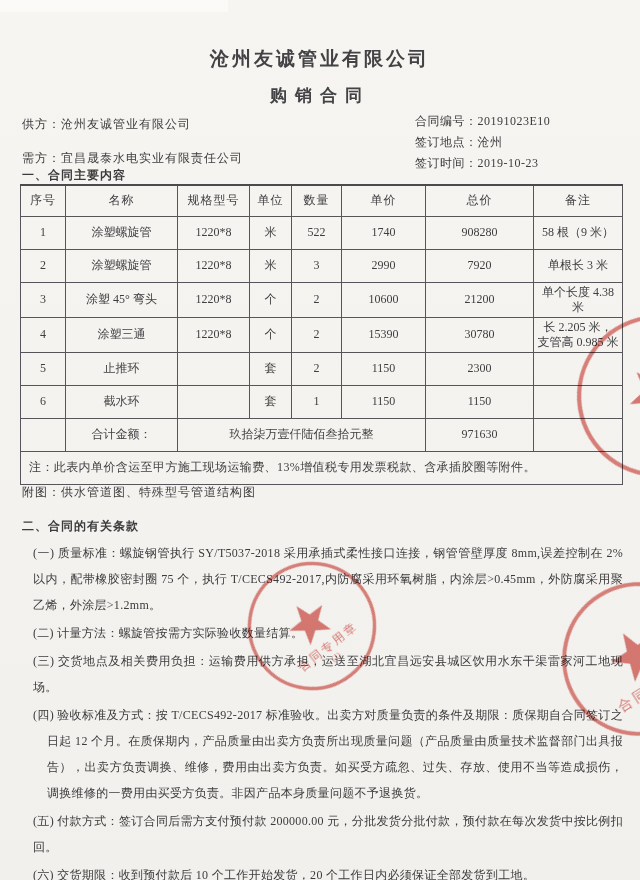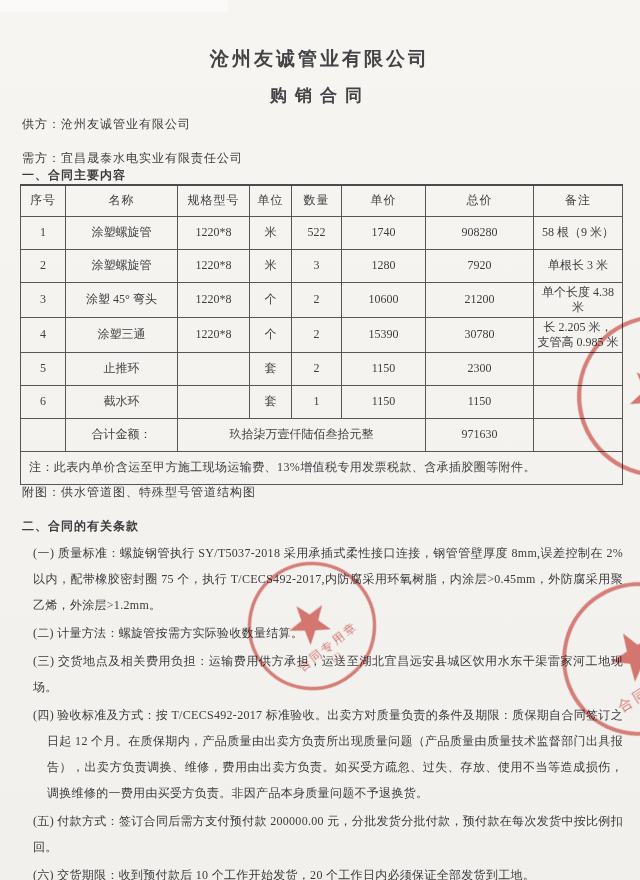--- a/index.html
+++ b/index.html
@@ -57,20 +57,25 @@
 
 <div class="page">
   <div class="scan-strip"></div>
 
   <div class="company-title">沧州友诚管业有限公司</div>
   <div class="doc-title">购销合同</div>
 
   <div class="party-line supplier-line"><span>供方：</span><span>沧州友诚管业有限公司</span></div>
   <div class="party-line buyer-line"><span>需方：</span><span>宜昌晟泰水电实业有限责任公司</span></div>
 
+  <div class="meta">
+    <div><span>合同编号：</span><span>20191023E10</span></div>
+    <div><span>签订地点：</span><span>沧州</span></div>
+    <div><span>签订时间：</span><span>2019-10-23</span></div>
+  </div>
 
   <div class="sec-heading sec1-heading">一、合同主要内容</div>
 
   <table class="items-table">
     <colgroup>
       <col style="width:45px">
         <col style="width:112px">
         <col style="width:72px">
         <col style="width:42px">
       <col style="width:50px">
@@ -100,21 +105,21 @@
         <td>1740</td>
         <td>908280</td>
         <td class="col-remark">58 根（9 米）</td>
       </tr>
       <tr>
         <td>2</td>
         <td>涂塑螺旋管</td>
         <td>1220*8</td>
         <td>米</td>
         <td>3</td>
-        <td>1280</td>
+        <td>2990</td>
         <td>7920</td>
         <td class="col-remark">单根长 3 米</td>
       </tr>
       <tr>
         <td>3</td>
         <td>涂塑 45° 弯头</td>
         <td>1220*8</td>
         <td>个</td>
         <td>2</td>
         <td>10600</td>

